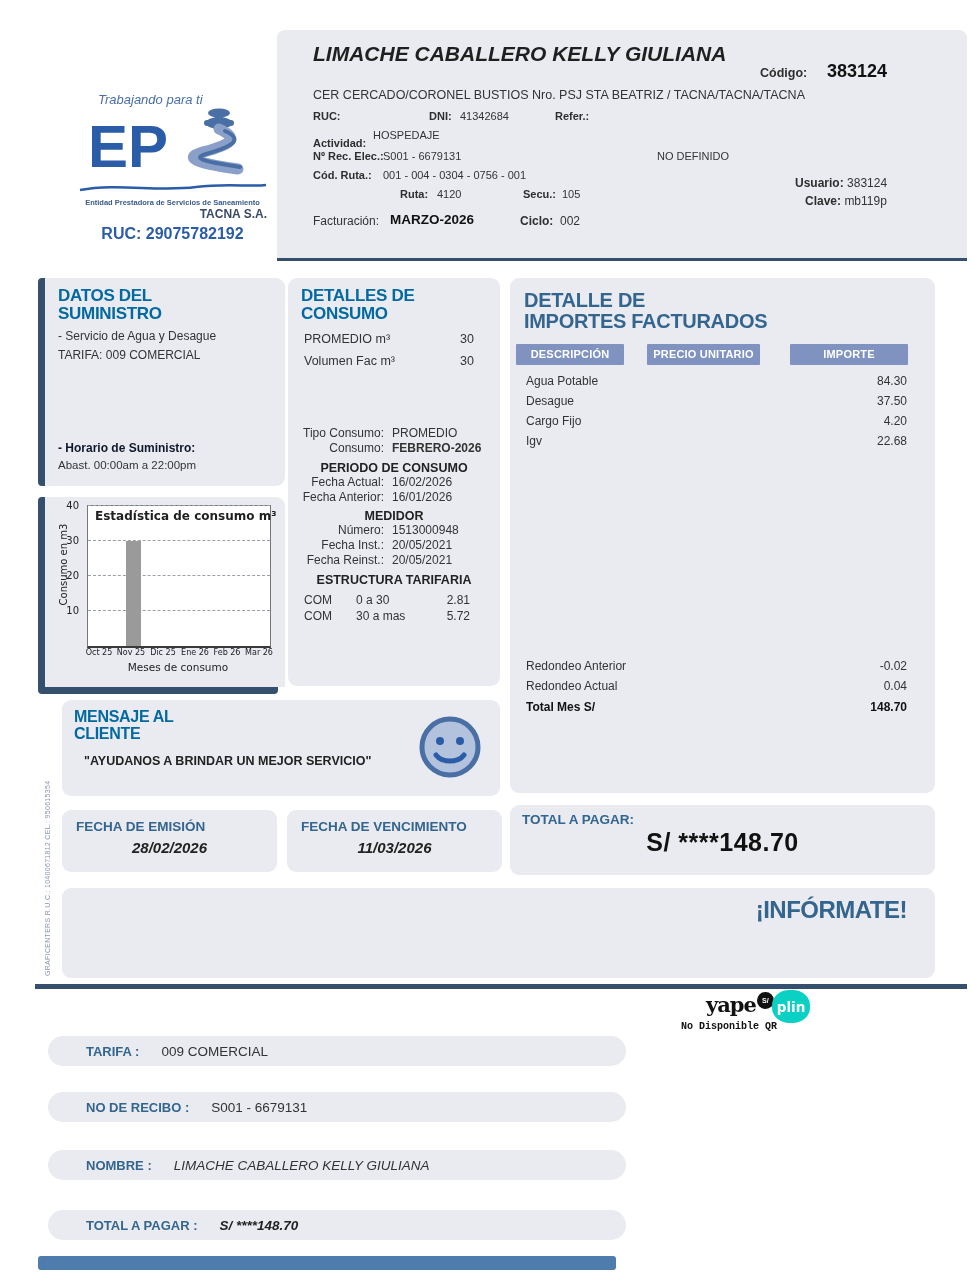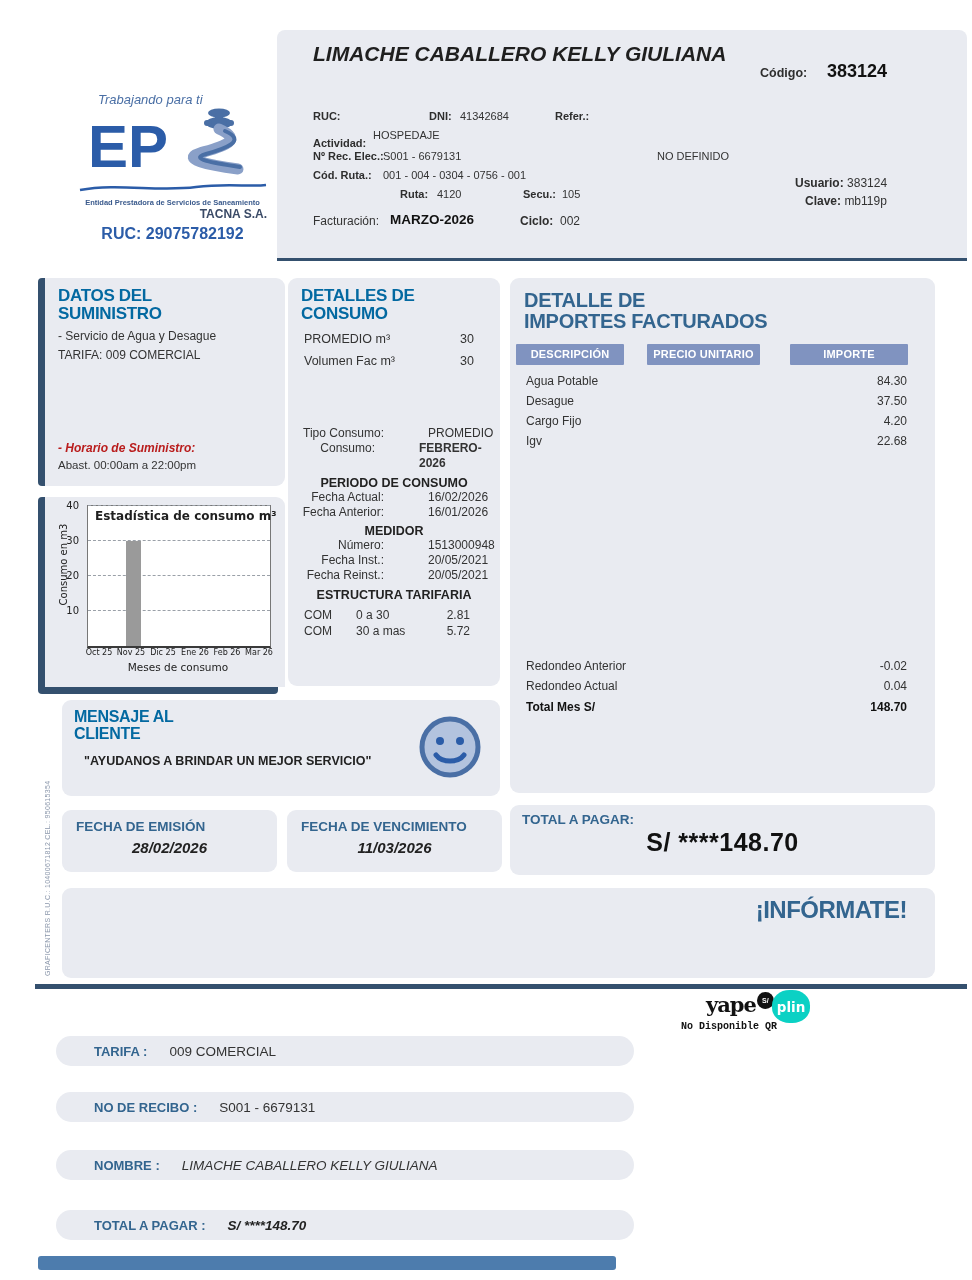--- a/index.html
+++ b/index.html
@@ -38,21 +38,21 @@
   .bar{position:absolute;bottom:0;}
   #chart-title{position:absolute;left:7px;top:3px;font-size:12px;font-weight:bold;color:#1f1f1f;white-space:nowrap;z-index:2;}
   #chart-yaxis{position:absolute;left:14px;top:8px;width:24px;height:140px;}
   .ytick{position:absolute;right:4px;font-size:10px;color:#222;}
   #chart-ylabel{position:absolute;left:-32px;top:62px;transform:rotate(-90deg);font-size:10px;color:#222;width:100px;text-align:center;}
   #chart-xlabels{position:absolute;left:38px;top:151px;width:192px;display:flex;}
   .xtick{flex:1;text-align:center;font-size:8px;color:#222;white-space:nowrap;}
   #chart-xlabel{position:absolute;left:42px;top:164px;width:182px;text-align:center;font-size:10.5px;color:#222;}
 
   
-  .crow{display:flex;font-size:12px;line-height:15px;gap:36px;}
+  .crow{display:flex;font-size:12px;line-height:15px;}
   .crow .cl{width:96px;text-align:right;color:#333;}
   .crow .cv{margin-left:8px;color:#333;}
   .ctr{text-align:center;font-weight:bold;font-size:12.5px;color:#222;}
   .kvrow{display:flex;justify-content:space-between;font-size:12.5px;color:#333;padding:0 26px 0 16px;}
 
   
   .thead{position:absolute;height:21px;background:#8093c0;color:#fff;font-weight:bold;font-size:11px;text-align:center;line-height:21px;letter-spacing:0.2px;border-radius:1px;}
   .trow{position:absolute;left:16px;right:28px;display:flex;justify-content:space-between;font-size:12px;color:#333;}
 
   
@@ -74,21 +74,21 @@
   #navy-separator{position:absolute;left:35px;top:984px;width:932px;height:5px;background:#34506e;}
 
   
   #yape-wrap{position:absolute;left:706px;top:992px;display:flex;align-items:flex-start;}
   #yape-text{font-size:21px;font-weight:bold;color:#111;font-family:"DejaVu Serif",serif;letter-spacing:-1px;}
   #yape-badge{width:17px;height:17px;background:#111;border-radius:50%;color:#fff;font-size:7px;font-weight:bold;display:flex;align-items:center;justify-content:center;margin-left:1px;}
   #plin-badge{position:absolute;left:772px;top:990px;width:38px;height:33px;background:#0bd1c4;border-radius:46%;color:#fff;font-weight:bold;font-size:13.5px;display:flex;align-items:center;justify-content:center;font-family:"DejaVu Sans",sans-serif;}
   #qr-note{position:absolute;left:681px;top:1021px;font-family:"Liberation Mono",monospace;font-weight:bold;font-size:10px;color:#111;}
 
   
-  .field-row{position:absolute;left:56px;width:578px;height:30px;background:#e9ebf1;border-radius:15px;display:flex;align-items:center;padding-left:38px;box-sizing:border-box;}
+  .field-row{position:absolute;left:48px;width:578px;height:30px;background:#e9ebf1;border-radius:15px;display:flex;align-items:center;padding-left:38px;box-sizing:border-box;}
   .field-label{font-size:13px;font-weight:bold;color:#33658f;white-space:nowrap;}
   .field-value{font-size:13.5px;color:#333;margin-left:22px;white-space:nowrap;}
   .field-value.it{font-style:italic;}
   .field-value.bit{font-style:italic;font-weight:bold;color:#222;}
 
   #bottom-bar{position:absolute;left:38px;top:1256px;width:578px;height:14px;background:#4d7cad;border-radius:3px;}
 
   #side-note{position:absolute;left:44px;top:976px;transform:rotate(-90deg);transform-origin:0 0;font-size:7px;color:#8b97ab;white-space:nowrap;letter-spacing:0.3px;}
 </style>
 </head>
@@ -119,20 +119,21 @@
     </svg>
     <div id="logo-sub">Entidad Prestadora de Servicios de Saneamiento</div>
     <div id="logo-company">TACNA S.A.</div>
     <div id="logo-ruc">RUC: 29075782192</div>
   </div>
 
   <div class="box" id="header-box">
     <div class="abs b i" style="left:36px;top:12px;font-size:21px;color:#1f1f1f;">LIMACHE CABALLERO KELLY GIULIANA</div>
     <div class="abs b" style="left:483px;top:36px;font-size:12.5px;">Código:</div>
     <div class="abs b" style="left:550px;top:31px;font-size:18px;color:#111;">383124</div>
+    <div class="abs" style="left:36px;top:58px;font-size:12.5px;color:#333;">CER CERCADO/CORONEL BUSTIOS Nro. PSJ STA BEATRIZ / TACNA/TACNA/TACNA</div>
 
     <div class="abs b" style="left:36px;top:80px;font-size:11px;">RUC:</div>
     <div class="abs b" style="left:152px;top:80px;font-size:11px;">DNI:</div>
     <div class="abs val" style="left:183px;top:80px;font-size:11px;">41342684</div>
     <div class="abs b" style="left:278px;top:80px;font-size:11px;">Refer.:</div>
 
     <div class="abs b" style="left:36px;top:107px;font-size:11px;">Actividad:</div>
     <div class="abs val" style="left:96px;top:99px;font-size:11px;">HOSPEDAJE</div>
 
     <div class="abs b" style="left:36px;top:120px;font-size:11px;">Nº Rec. Elec.:</div>
@@ -156,21 +157,21 @@
     <div class="abs val" style="left:283px;top:184px;font-size:12px;">002</div>
   </div>
 
   <div class="box" id="datos-box">
     <div class="sec-title" style="padding:9px 0 0 13px;">
       <div>DATOS DEL</div>
       <div>SUMINISTRO</div>
     </div>
     <div style="font-size:12px;color:#333;padding:6px 0 0 13px;">- Servicio de Agua y Desague</div>
     <div style="font-size:12px;color:#333;padding:5px 0 0 13px;">TARIFA: 009 COMERCIAL</div>
-    <div class="b" style="font-size:12px;color:#b91c1c;position:absolute;left:13px;top:163px;font-style:italic;">- Horario de Suministro:</div>
+    <div class="b" style="font-size:12px;color:#0f172a;position:absolute;left:13px;top:163px;">- Horario de Suministro:</div>
     <div style="font-size:11.5px;color:#333;position:absolute;left:13px;top:181px;">Abast. 00:00am a 22:00pm</div>
   </div>
 
   <div class="box" id="chart-box">
     <div id="chart-inner">
       <div id="chart-ylabel">Consumo en m3</div>
       <div id="chart-yaxis">
           <div class="ytick" style="bottom: calc(25% - 6px);">10</div>
           <div class="ytick" style="bottom: calc(50% - 6px);">20</div>
           <div class="ytick" style="bottom: calc(75% - 6px);">30</div>

